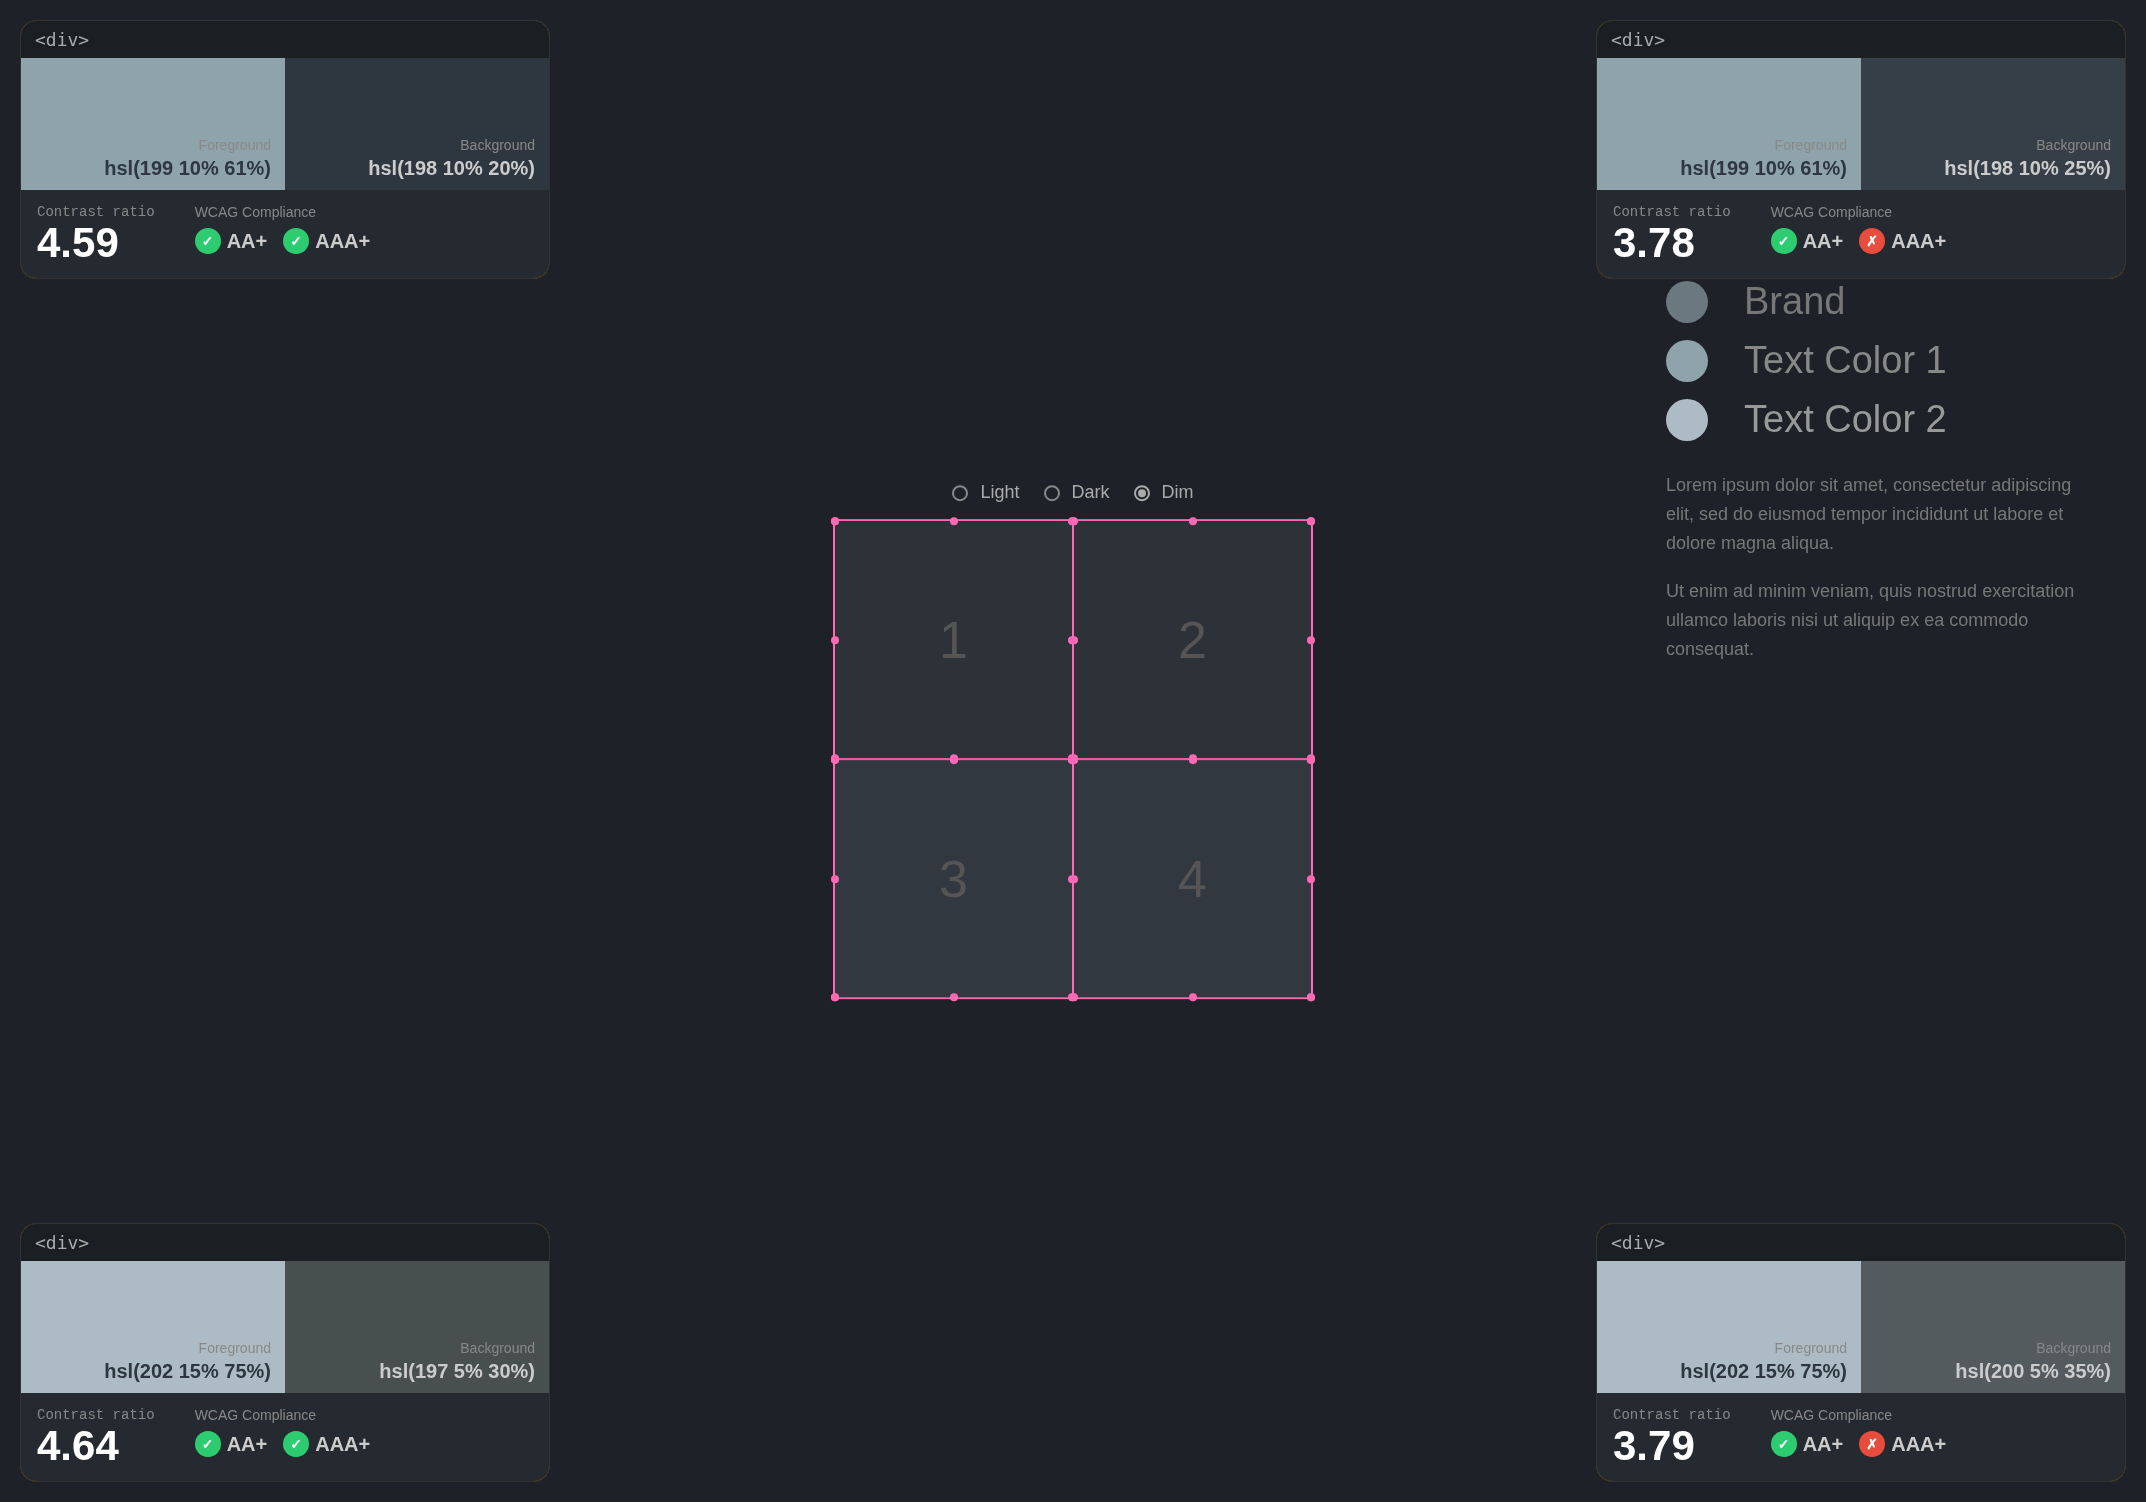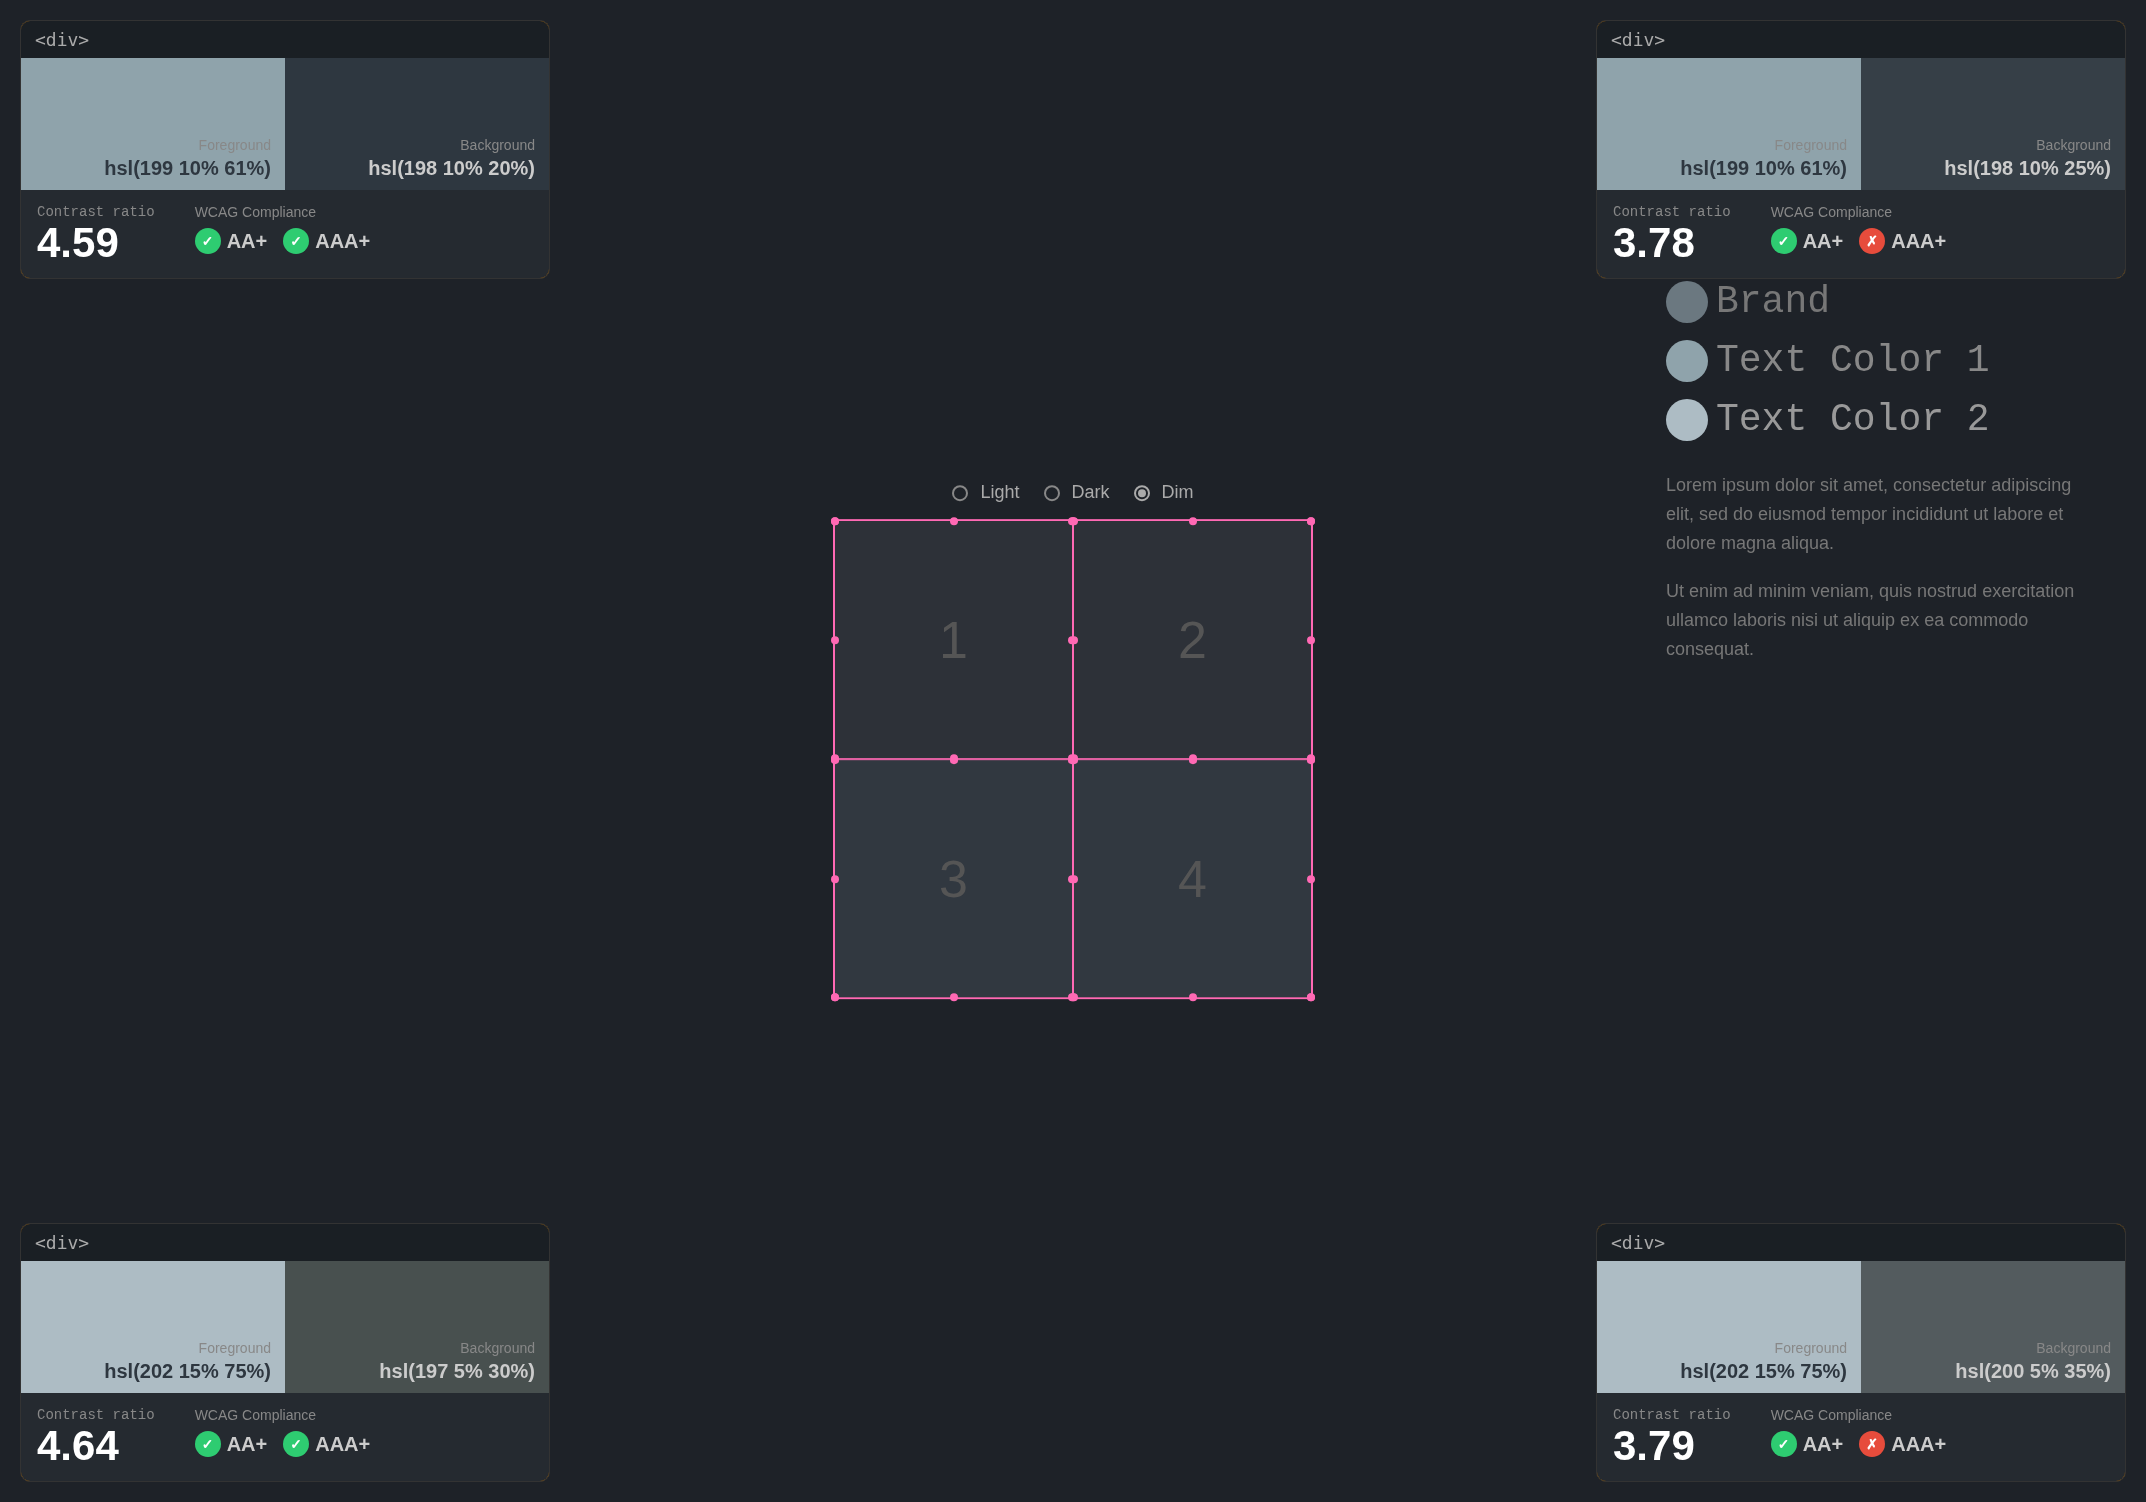--- a/index.html
+++ b/index.html
@@ -8,21 +8,21 @@
       font-family: -apple-system, BlinkMacSystemFont, 'Segoe UI', sans-serif;
       color: #ccc;
       width: 2146px;
       height: 1502px;
       overflow: hidden;
       position: relative;
     }
 
     .card {
       background: #a16207;
-      border-radius: 10px;
+      border-radius: 16px;
       overflow: hidden;
       border: 1px solid #333;
       position: absolute;
     }
 
     .card-header {
       background: #1a1f24;
       padding: 8px 14px;
       font-size: 18px;
       color: #aaa;
@@ -186,23 +186,22 @@
       width: 8px;
       height: 8px;
       background: #ff69b4;
       border-radius: 50%;
       z-index: 10;
     }
 
     .color-legend-item {
       display: flex;
       align-items: center;
-      gap: 8px;
+      gap: 36px;
       margin-bottom: 16px;
-      font-family: Liberation Mono, monospace;
     }
 
     .legend-circle {
       width: 36px;
       height: 36px;
       border-radius: 50%;
     }
 
     .lorem-text {
       font-size: 18px;

